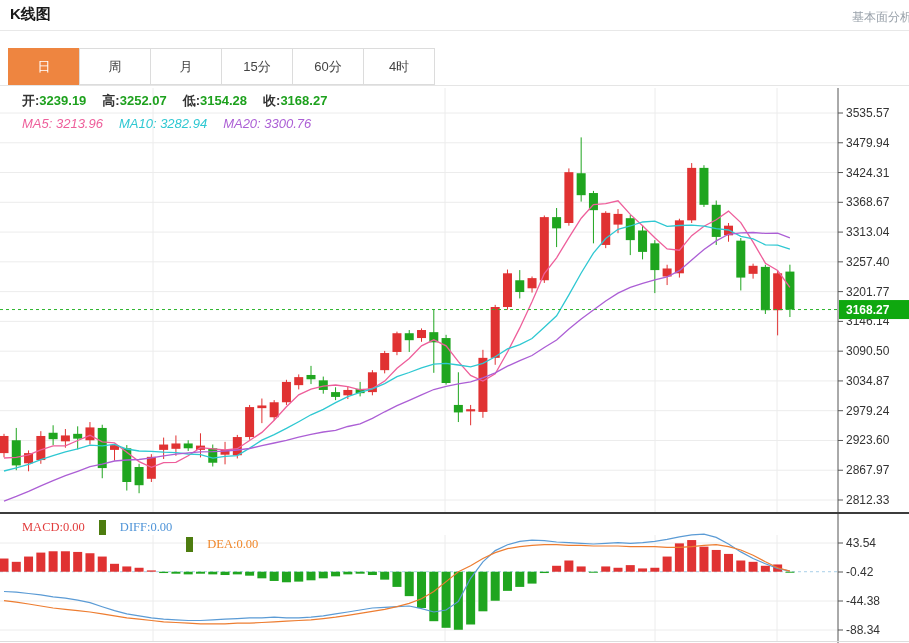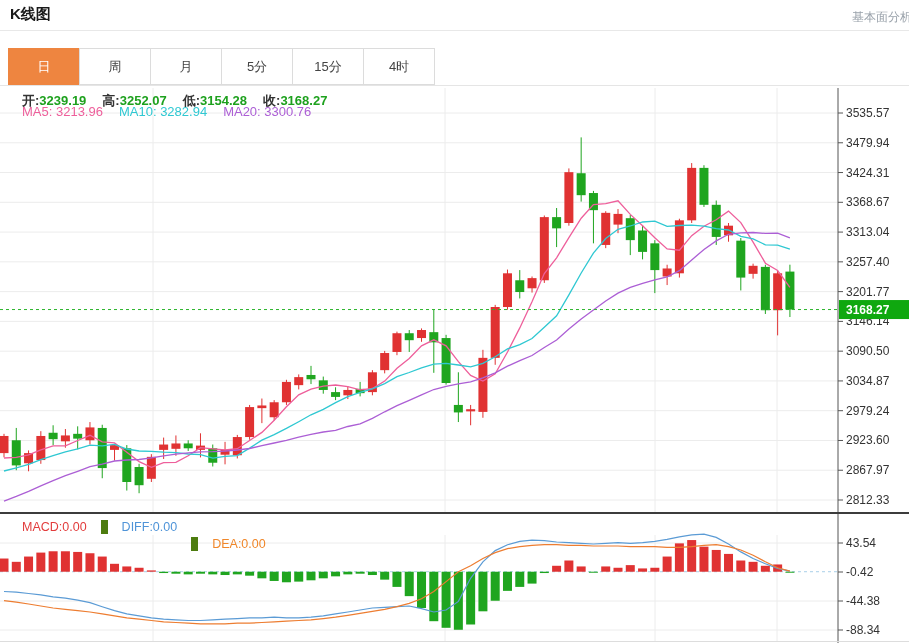--- a/index.html
+++ b/index.html
@@ -8,48 +8,48 @@
   .page-title{position:absolute;left:10px;top:5px;font-size:15px;font-weight:bold;color:#1a1a1a;}
   .analysis-link{position:absolute;right:6px;top:9px;font-size:12px;color:#99a1aa;text-decoration:none;cursor:pointer;}
   .title-divider{position:absolute;left:0;top:30px;width:909px;border-top:1px solid #e8e8e8;}
   .tabs{position:absolute;left:9px;top:48px;display:flex;}
   .tab{width:70px;height:35px;line-height:35px;text-align:center;font-size:13px;color:#444;
        background:#fff;border:1px solid #dcdcdc;margin-left:-1px;cursor:pointer;box-sizing:content-box;}
   .tab.active{color:#fff;border-color:transparent;}
   .tab-strip-line{position:absolute;left:0;top:85px;width:909px;border-top:1px solid #e5e5e5;}
   .info-row{position:absolute;left:22px;font-size:13px;white-space:nowrap;z-index:3;}
   #ohlc-row{top:92px;font-weight:bold;}
-  #ma-row{top:104px;}
+  #ma-row{top:116px;font-style:italic;}
   .info-row .item{margin-right:16px;}
   .info-row .lab{color:#333;}
   svg{position:absolute;left:0;display:block;}
   #main-svg{top:88px;}
   #macd-svg{top:513px;}
   .panel-sep{position:absolute;left:0;top:512px;width:909px;height:2px;background:#3c3c3c;z-index:2;}
   .bottom-line{position:absolute;left:0;top:641px;width:909px;border-top:1px solid #ddd;}
   .macd-header{position:absolute;left:0;top:516px;height:22px;width:830px;font-size:12.5px;z-index:3;display:flex;align-items:center;}
-  .macd-header .mitem{padding:0 14px 0 22px;}
+  .macd-header .mitem{padding:0 14px 0 22px;font-family:Liberation Serif, serif;}
   .macd-header .mitem+.mitem{padding-left:14px;border-left:7px solid #4d7c0f;}
   .macd-header .mitem:first-child{padding-left:22px;}
   svg text{font-family:"Liberation Sans","DejaVu Sans",sans-serif;font-size:12px;fill:#333;}
 </style>
 </head>
 <body>
 
 <div class="app">
   <div class="page-title">K线图</div>
   <a class="analysis-link">基本面分析&gt;</a>
   <div class="title-divider"></div>
 
   <div class="tabs" id="tabs">
       <div class="tab active" style="background: rgb(238, 133, 64);">日</div>
       <div class="tab">周</div>
       <div class="tab">月</div>
-      <div class="tab">5分</div>
       <div class="tab">15分</div>
+      <div class="tab">60分</div>
       <div class="tab">4时</div>
     </div>
   <div class="tab-strip-line"></div>
 
   <div class="info-row" id="ohlc-row"><span class="item"><span class="lab">开:</span><span style="color: rgb(30, 161, 30);">3239.19</span></span><span class="item"><span class="lab">高:</span><span style="color: rgb(30, 161, 30);">3252.07</span></span><span class="item"><span class="lab">低:</span><span style="color: rgb(30, 161, 30);">3154.28</span></span><span class="item"><span class="lab">收:</span><span style="color: rgb(30, 161, 30);">3168.27</span></span></div>
   <div class="info-row" id="ma-row"><span class="item" style="color: rgb(238, 95, 155);">MA5: 3213.96</span><span class="item" style="color: rgb(47, 200, 210);">MA10: 3282.94</span><span class="item" style="color: rgb(172, 95, 213);">MA20: 3300.76</span></div>
 
   <svg id="main-svg" width="909" height="425" viewBox="0 0 909 425">
       <line x1="153" y1="0" x2="153" y2="425" stroke="#ececec"></line>
       <line x1="445" y1="0" x2="445" y2="425" stroke="#ececec"></line>

